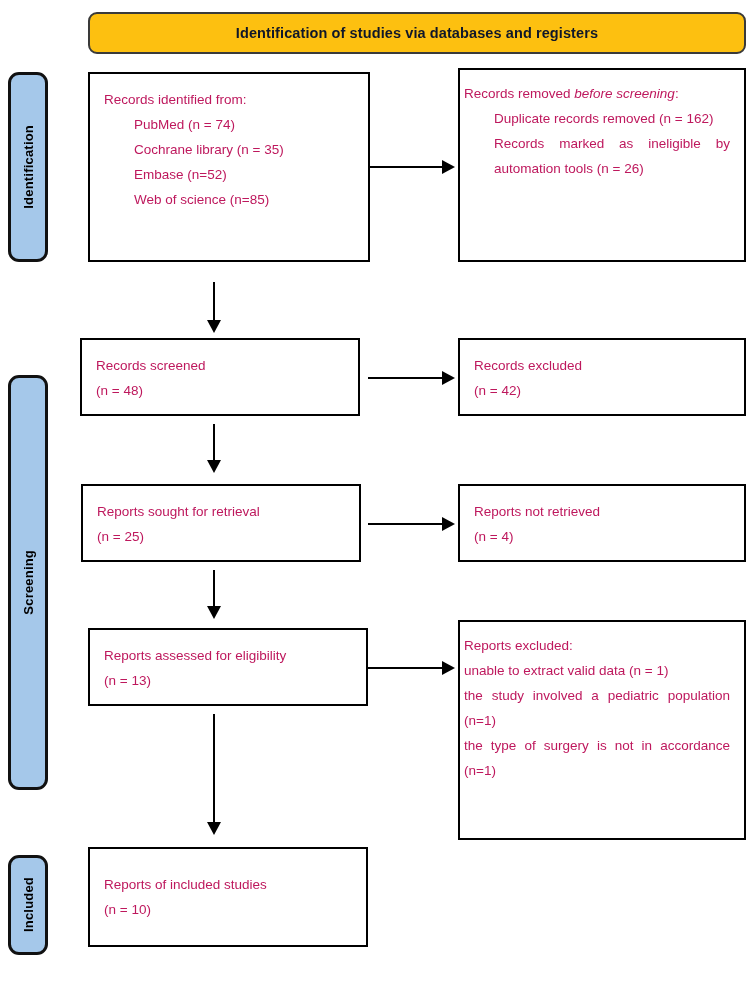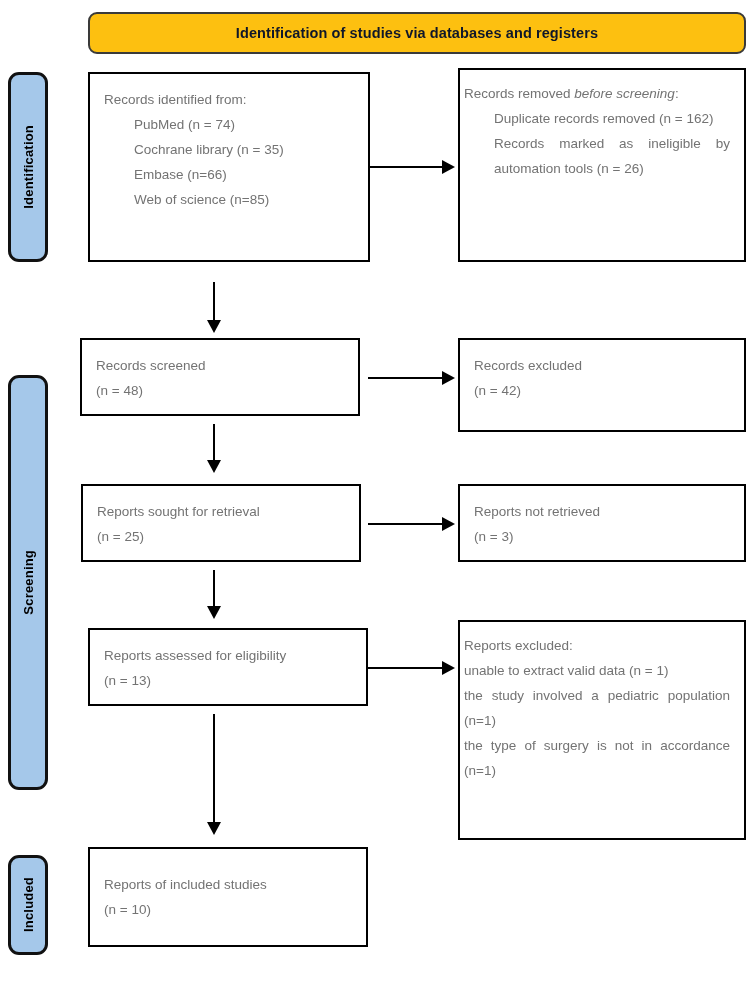--- a/index.html
+++ b/index.html
@@ -57,21 +57,21 @@
   }
 
   
   .box {
     position: absolute;
     background: #ffffff;
     border: 2.5px solid #000000;
     box-sizing: border-box;
     padding: 14px 12px 10px 14px;
     font-size: 13.5px;
-    color: #737373;
+    color: #be185d;
     line-height: 1.85;
   }
   .box.justified {
     text-align: justify;
     text-align-last: left;
     padding: 12px 14px 10px 4px;
   }
   .box .ln { display: block; white-space: pre-wrap; }
   .box .indent { padding-left: 30px; }
   .box .para {
@@ -126,60 +126,60 @@
   </div>
 
   <div class="stage-label" style="left:8px; top:855px; width:40px; height:100px;">
     <span>Included</span>
   </div>
 
   <div class="box" style="left:88px; top:72px; width:282px; height:190px;">
     <span class="ln">Records identified from:</span>
     <span class="ln indent">PubMed (n = 74)</span>
     <span class="ln indent">Cochrane library (n = 35)</span>
-    <span class="ln indent">Embase (n=66)</span>
+    <span class="ln indent">Embase (n=52)</span>
     <span class="ln indent">Web of science (n=85)</span>
   </div>
 
   <div class="box justified" style="left:458px; top:68px; width:288px; height:194px;">
     <span class="para"><span>Records removed </span><em class="ital">before screening</em><span>:</span></span>
     <span class="para hang">Duplicate records removed (n = 162)</span>
     <span class="para hang">Records marked as ineligible by automation tools (n = 26)</span>
   </div>
 
   <div class="hline" style="left:370px; top:166px; width:72px;"></div>
   <div class="arrow-right" style="left:442px; top:160px;"></div>
 
   <div class="vline" style="left:213px; top:282px; height:40px;"></div>
   <div class="arrow-down" style="left:207px; top:320px;"></div>
 
   <div class="box" style="left:80px; top:338px; width:280px; height:78px;">
     <span class="ln">Records screened</span>
     <span class="ln">(n = 48)</span>
   </div>
 
-  <div class="box" style="left:458px; top:338px; width:288px; height:94px;">
+  <div class="box" style="left:458px; top:338px; width:288px; height:78px;">
     <span class="ln">Records excluded</span>
     <span class="ln">(n = 42)</span>
   </div>
 
   <div class="hline" style="left:368px; top:377px; width:74px;"></div>
   <div class="arrow-right" style="left:442px; top:371px;"></div>
 
   <div class="vline" style="left:213px; top:424px; height:38px;"></div>
   <div class="arrow-down" style="left:207px; top:460px;"></div>
 
   <div class="box" style="left:81px; top:484px; width:280px; height:78px;">
     <span class="ln">Reports sought for retrieval</span>
     <span class="ln">(n = 25)</span>
   </div>
 
   <div class="box" style="left:458px; top:484px; width:288px; height:78px;">
     <span class="ln">Reports not retrieved</span>
-    <span class="ln">(n = 3)</span>
+    <span class="ln">(n = 4)</span>
   </div>
 
   <div class="hline" style="left:368px; top:523px; width:74px;"></div>
   <div class="arrow-right" style="left:442px; top:517px;"></div>
 
   <div class="vline" style="left:213px; top:570px; height:38px;"></div>
   <div class="arrow-down" style="left:207px; top:606px;"></div>
 
   <div class="box" style="left:88px; top:628px; width:280px; height:78px;">
     <span class="ln">Reports assessed for eligibility</span>

